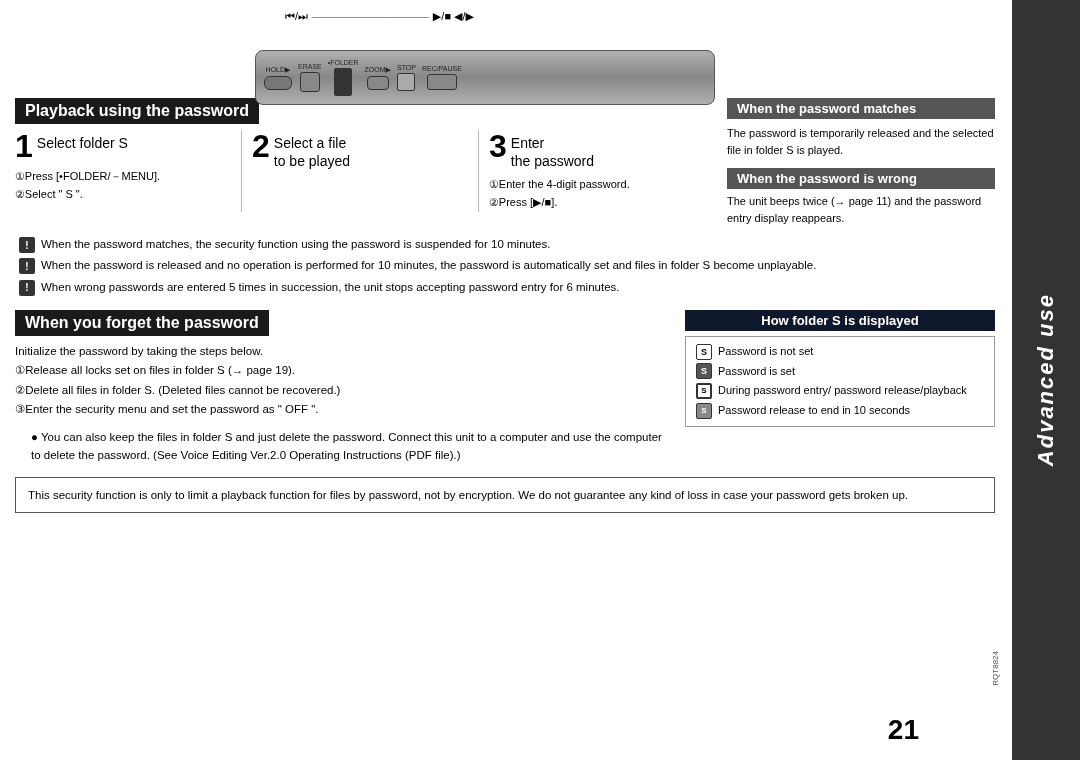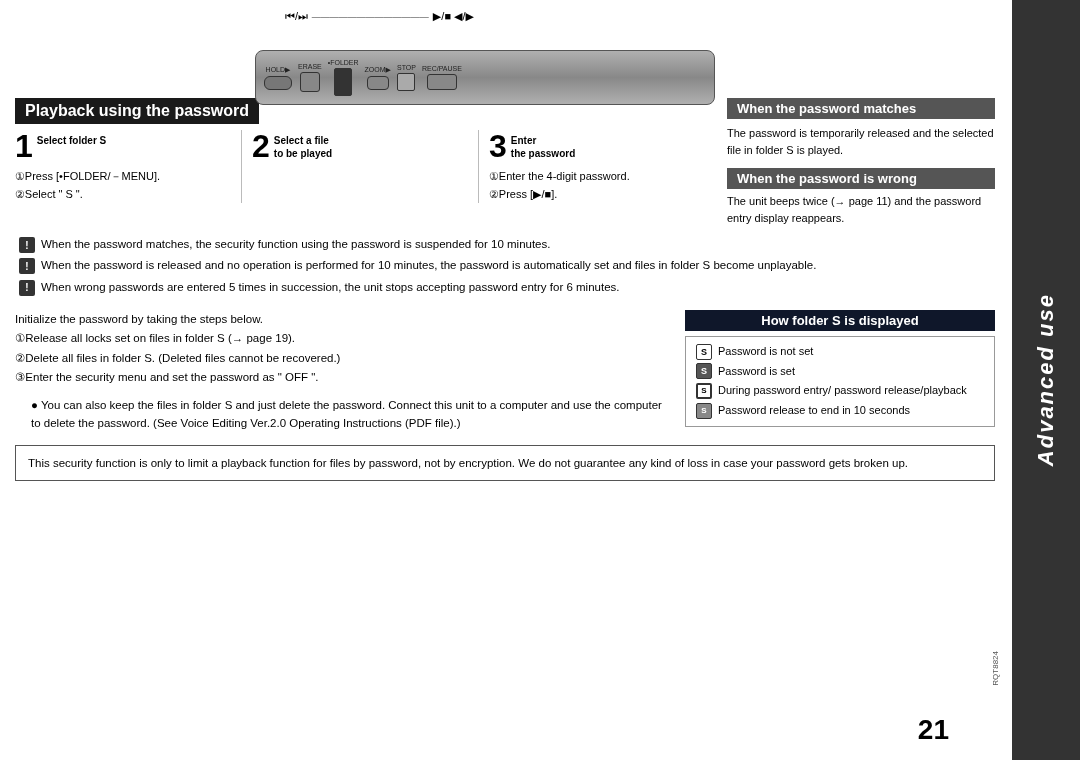--- a/index.html
+++ b/index.html
@@ -264,21 +264,21 @@
       font-weight: bold;
       font-style: italic;
       writing-mode: vertical-rl;
       transform: rotate(180deg);
       letter-spacing: 2px;
     }
 
     .page-num {
       position: absolute;
       bottom: 20px;
-      right: 61px;
+      right: 91px;
       font-size: 28px;
       font-weight: bold;
     }
 
     .rqt-code {
       position: absolute;
       bottom: 80px;
       right: 10px;
       font-size: 8px;
       color: #555;
@@ -309,22 +309,22 @@
       gap: 4px;
     }
 
     .big-num {
       font-size: 32px;
       font-weight: bold;
       line-height: 1;
     }
 
     .step-title-text {
-      font-size: 10px;
-      font-weight: bold;
+      font-size: 14px;
+      font-weight: normal;
       line-height: 1.3;
       margin-top: 4px;
     }
 
     .sub-steps {
       font-size: 11px;
       margin-top: 6px;
       line-height: 1.6;
     }
 
@@ -441,20 +441,21 @@
       <div>When the password is released and no operation is performed for 10 minutes, the password is automatically set and files in folder S become unplayable.</div>
     </div>
     <div class="note-item">
       <div class="note-icon">!</div>
       <div>When wrong passwords are entered 5 times in succession, the unit stops accepting password entry for 6 minutes.</div>
     </div>
   </div>
 
   <div class="forget-section">
     <div class="forget-left">
+      <div class="forget-header">When you forget the password</div>
       <div class="forget-content">
         <div>Initialize the password by taking the steps below.</div>
         <div>①Release all locks set on files in folder S (→ page 19).</div>
         <div>②Delete all files in folder S. (Deleted files cannot be recovered.)</div>
         <div>③Enter the security menu and set the password as " OFF ".</div>
       </div>
       <div class="computer-note">● You can also keep the files in folder S and just delete the password. Connect this unit to a computer and use the computer to delete the password. (See Voice Editing Ver.2.0 Operating Instructions (PDF file).)</div>
     </div>
 
     <div class="forget-right">

